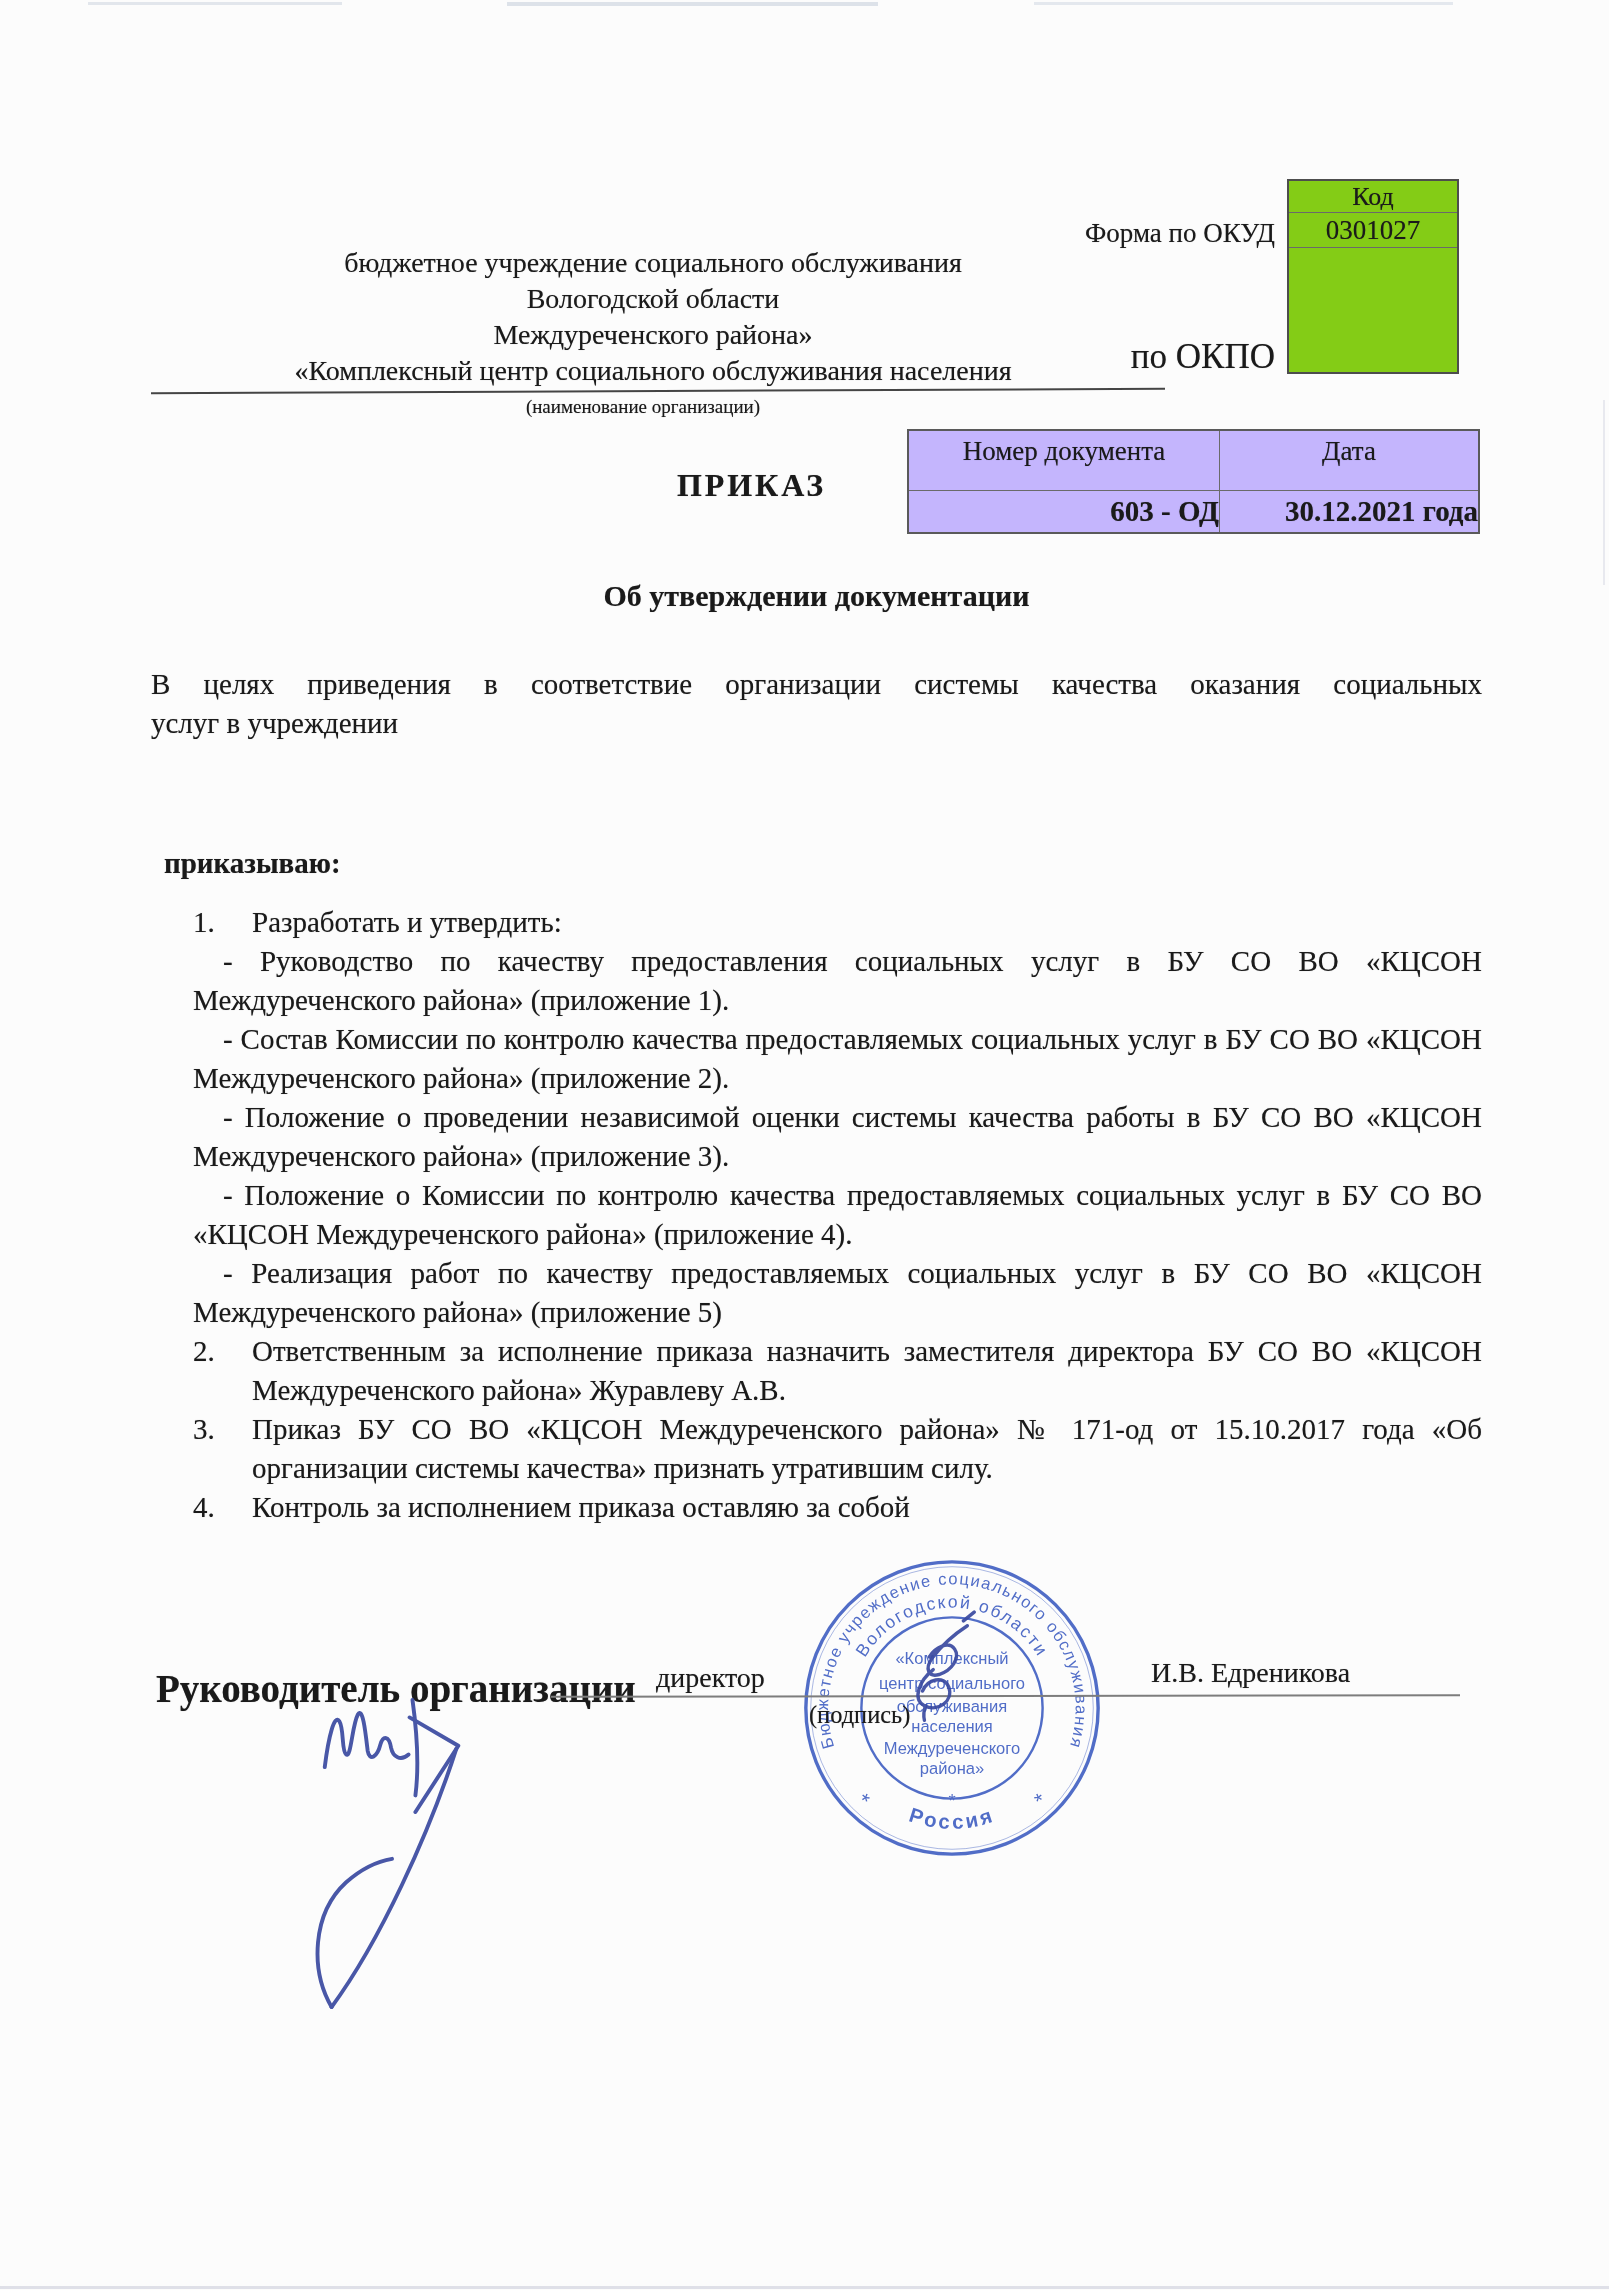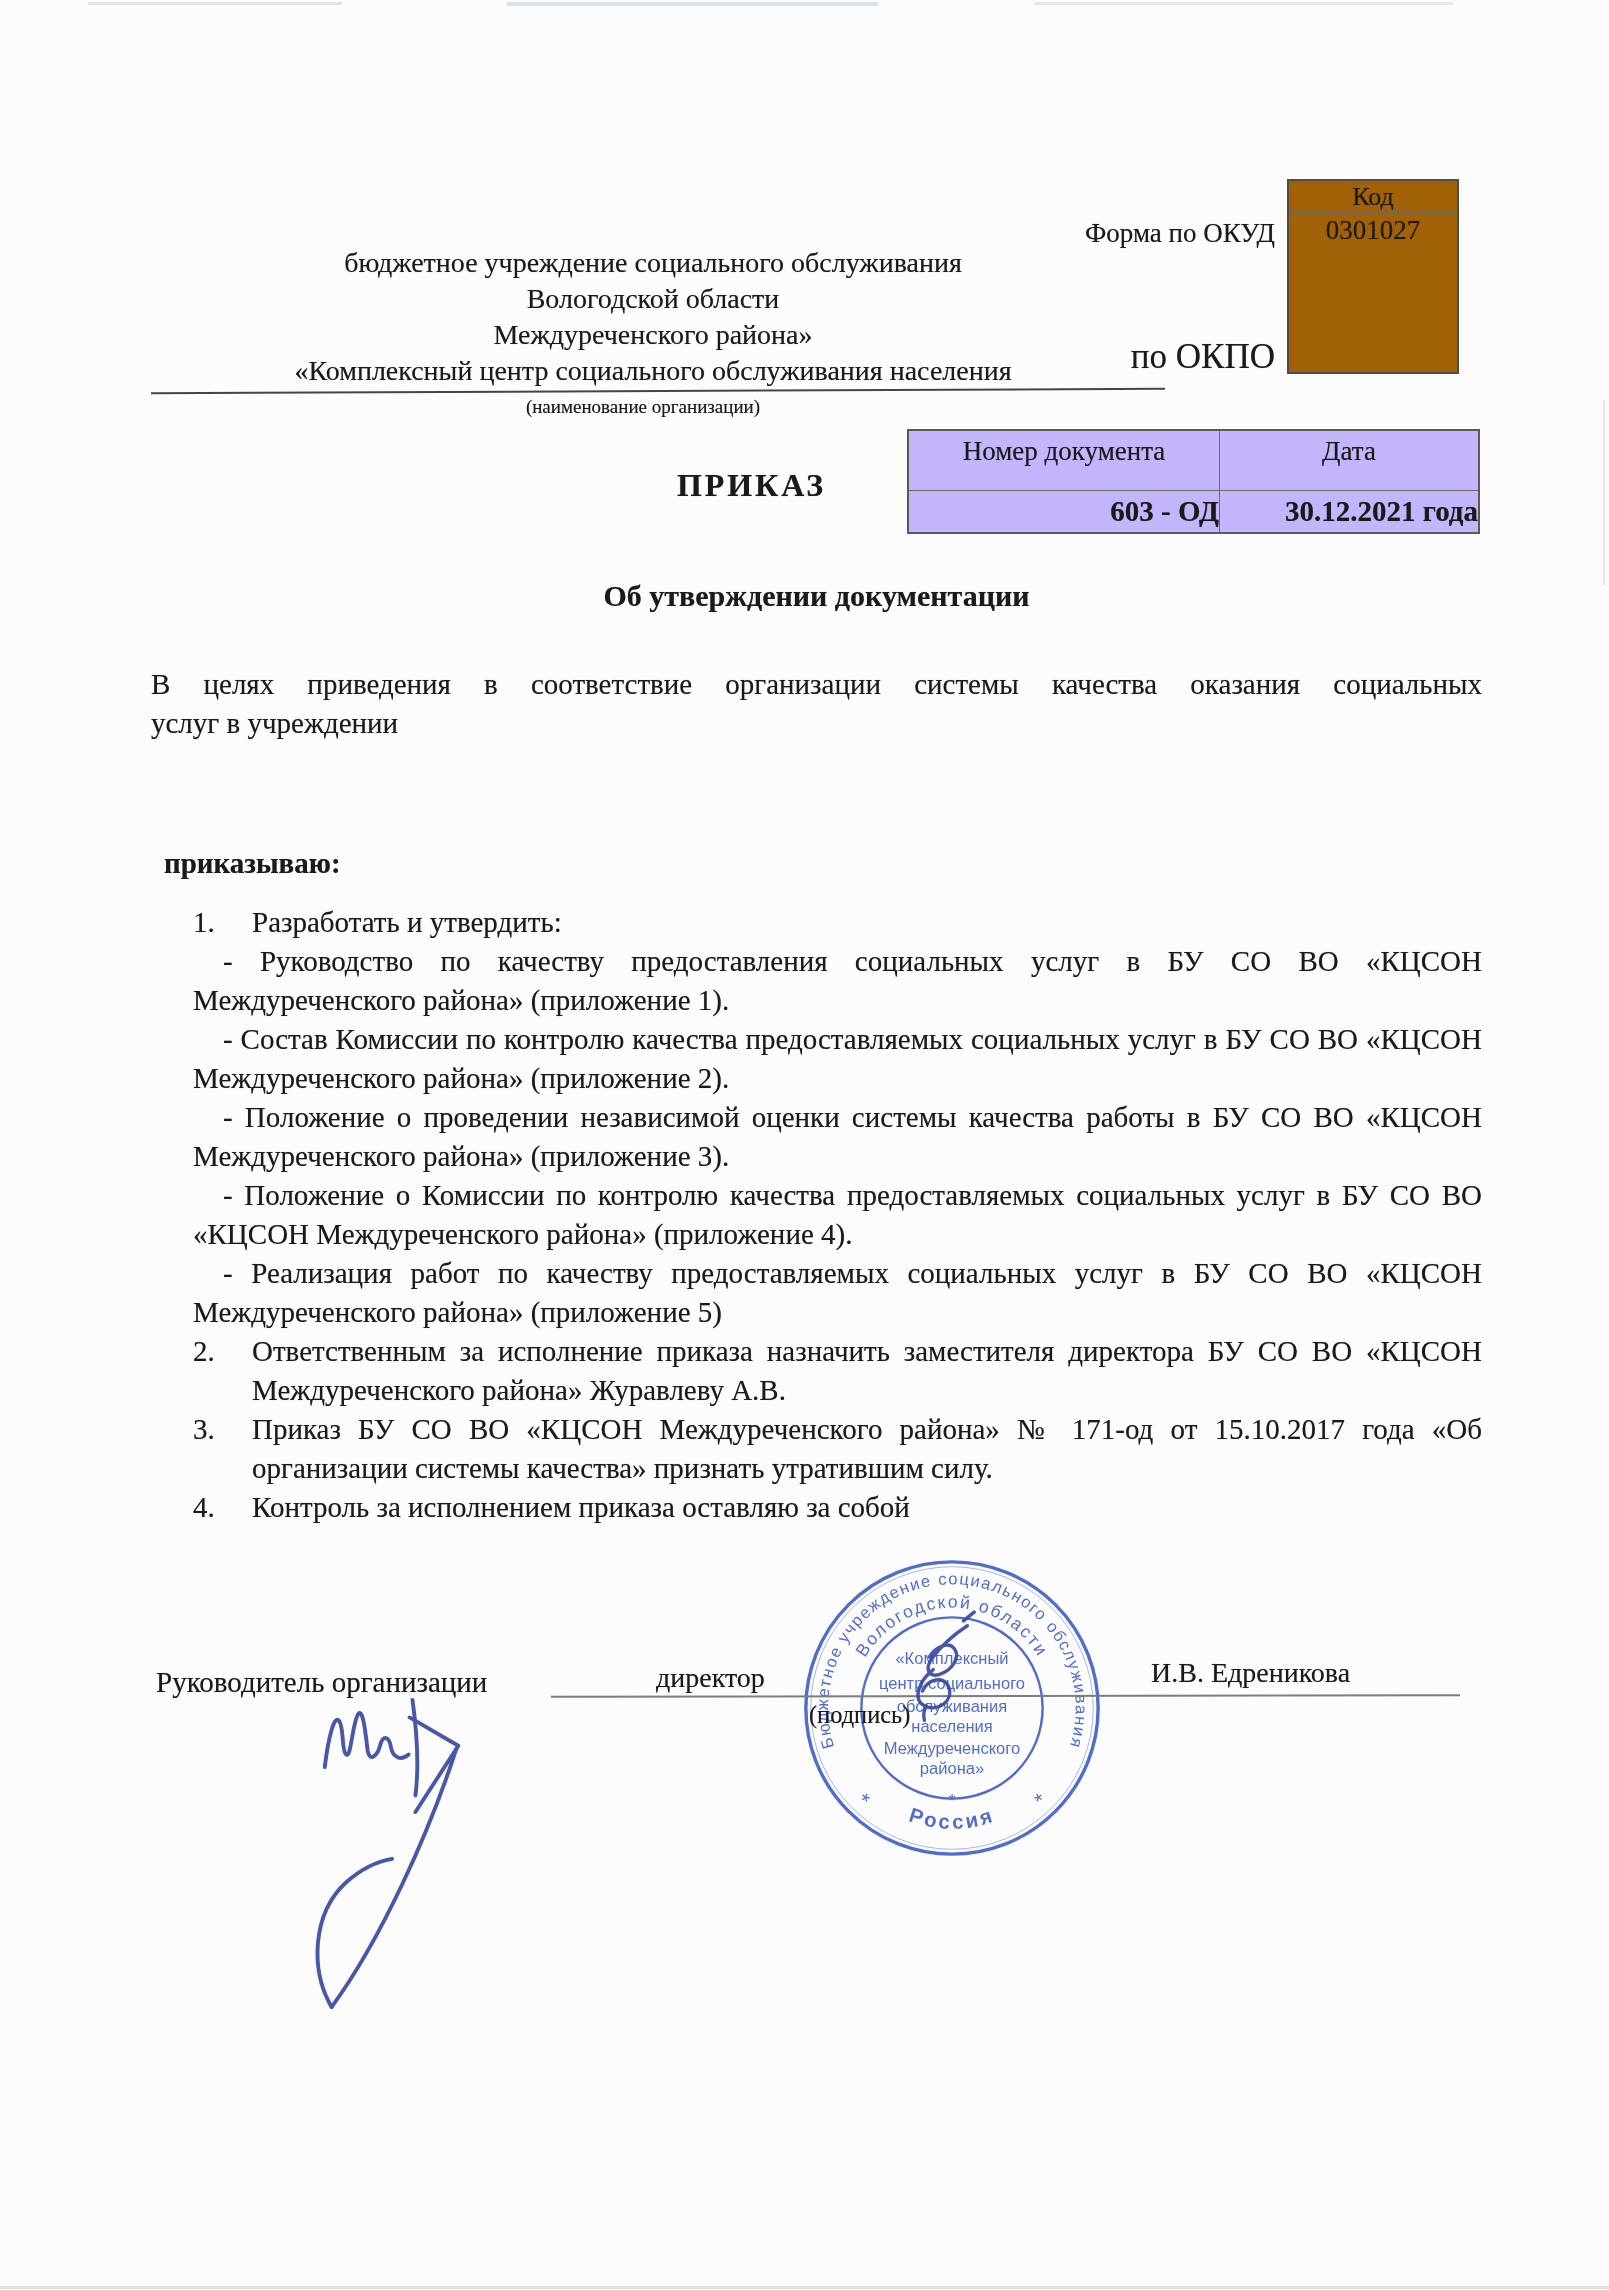--- a/index.html
+++ b/index.html
@@ -12,21 +12,21 @@
   .doc-text { text-shadow: 0 0 0.7px rgba(30,30,30,0.5); }
 
   
   .edge-top1 { left:88px;  top:2px; width:254px; height:2.9px; background:#e2e6ec; }
   .edge-top2 { left:507px; top:2px; width:371px; height:3.9px; background:#dde2e9; }
   .edge-top3 { left:1034px;top:2px; width:419px; height:2.9px; background:#e4e8ee; }
   .edge-bottom { left:0; top:2286px; width:1609px; height:2.9px; background:#dfe0e8; }
   .edge-right  { left:1603px; top:400px; width:2px; height:185px; background:#e8e9ef; }
 
   
-  #code-box { left:1287px; top:179px; width:168px; border:2px solid #4d4d4d; background:#a16207; }
+  #code-box { left:1287px; top:179px; width:168px; border:2px solid #4d4d4d; background:#84cc16; }
   #code-box .r1 { height:31px; border-bottom:1px solid #6a6a6a; text-align:center; font-size:26px; line-height:32px; }
   #code-box .r2 { height:34px; border-bottom:1px solid #6a6a6a; text-align:center; font-size:27px; line-height:35px; }
   #code-box .r3 { height:124px; }
   #okud-label { left:965px; top:218px; width:310px; text-align:right; font-size:27px; }
   #okpo-label { left:965px; top:337px; width:310px; text-align:right; font-size:35px; }
 
   
   #org-block { left:185px; top:245px; width:936px; text-align:center; font-size:28px; line-height:36px; }
   #org-underline { left:151px; top:390px; width:1014px; border-top:2px solid #454545; transform:rotate(-0.25deg); }
   #org-caption { left:175px; top:396px; width:936px; text-align:center; font-size:19px; }
@@ -44,21 +44,21 @@
   #preamble .l1 { text-align:justify; text-align-last:justify; }
   #decree-word { left:164px; top:815px; font-size:29px; font-weight:bold;margin-top:32px; }
 
   
   #order-list { left:193px; top:903px; width:1289px; font-size:29px; line-height:39px; text-align:justify; }
   #order-list .li  { position:relative; padding-left:59px; }
   #order-list .num { position:absolute; left:0; top:0; }
   #order-list .sub { text-indent:30px; }
 
   
-  #sig-head  { left:156px;  top:1666px; font-size:29px; font-weight:normal; }
+  #sig-head  { left:156px;  top:1666px; font-size:39px; font-weight:bold; }
   #sig-pos   { left:656px;  top:1662px; font-size:28px; }
   #sig-line  { left:551px;  top:1695px; width:909px; border-top:2px solid #7d7d7d; transform:rotate(-0.1deg); z-index:7; }
   #sig-cap   { left:809px;  top:1701px; font-size:24.4px; z-index:7; }
   #sig-name  { left:1151px; top:1657px; font-size:28px; }
 
   #stamp-svg { left:800px; top:1556px; width:304px; height:304px; z-index:5; opacity:0.9; }
   #stamp-svg text { font-family:"Liberation Sans", sans-serif; }
   #pen-svg { left:0; top:0; width:1609px; height:2291px; z-index:8; pointer-events:none; }
 </style>
 </head>

